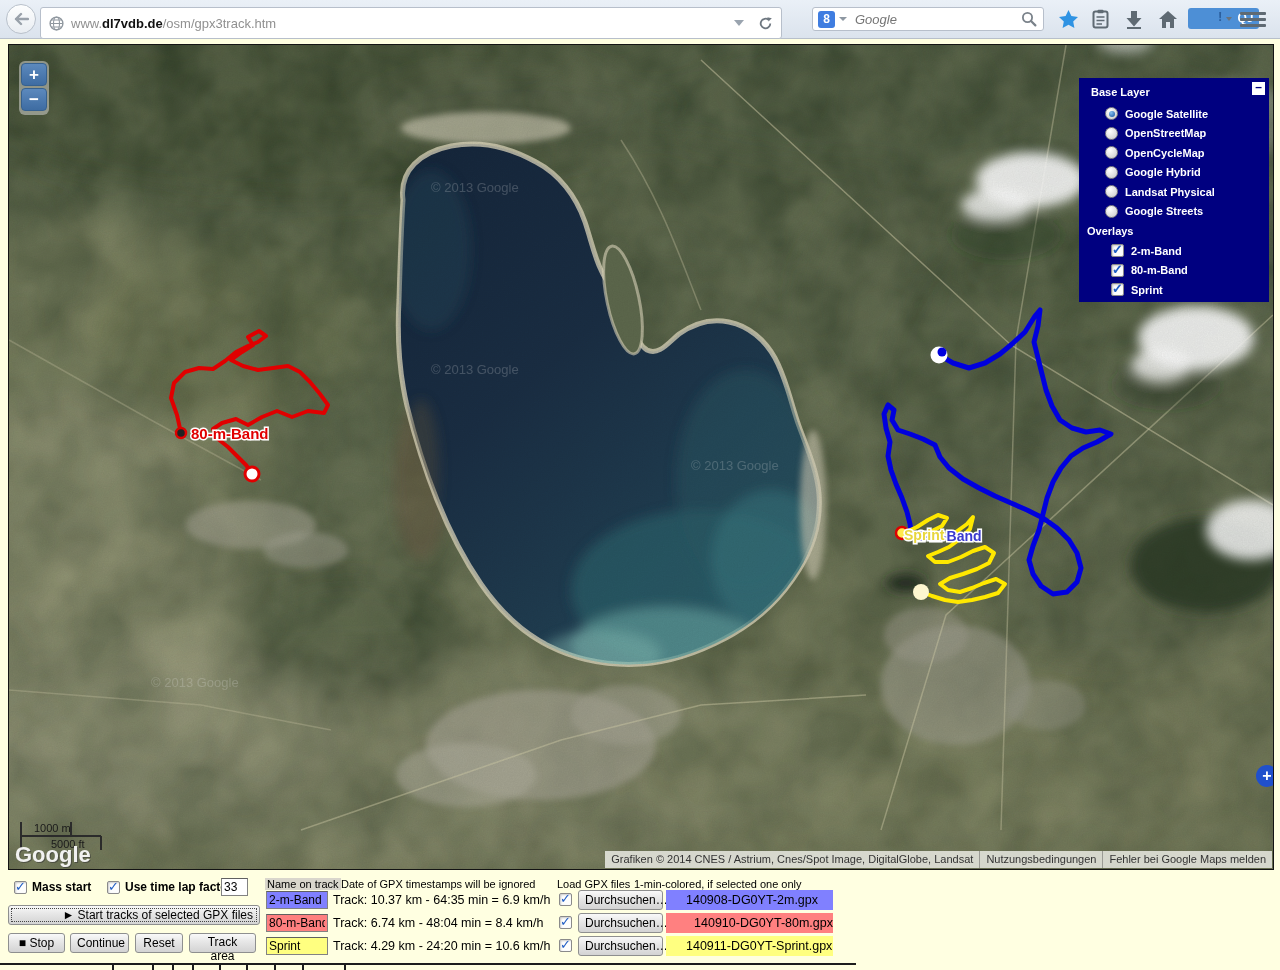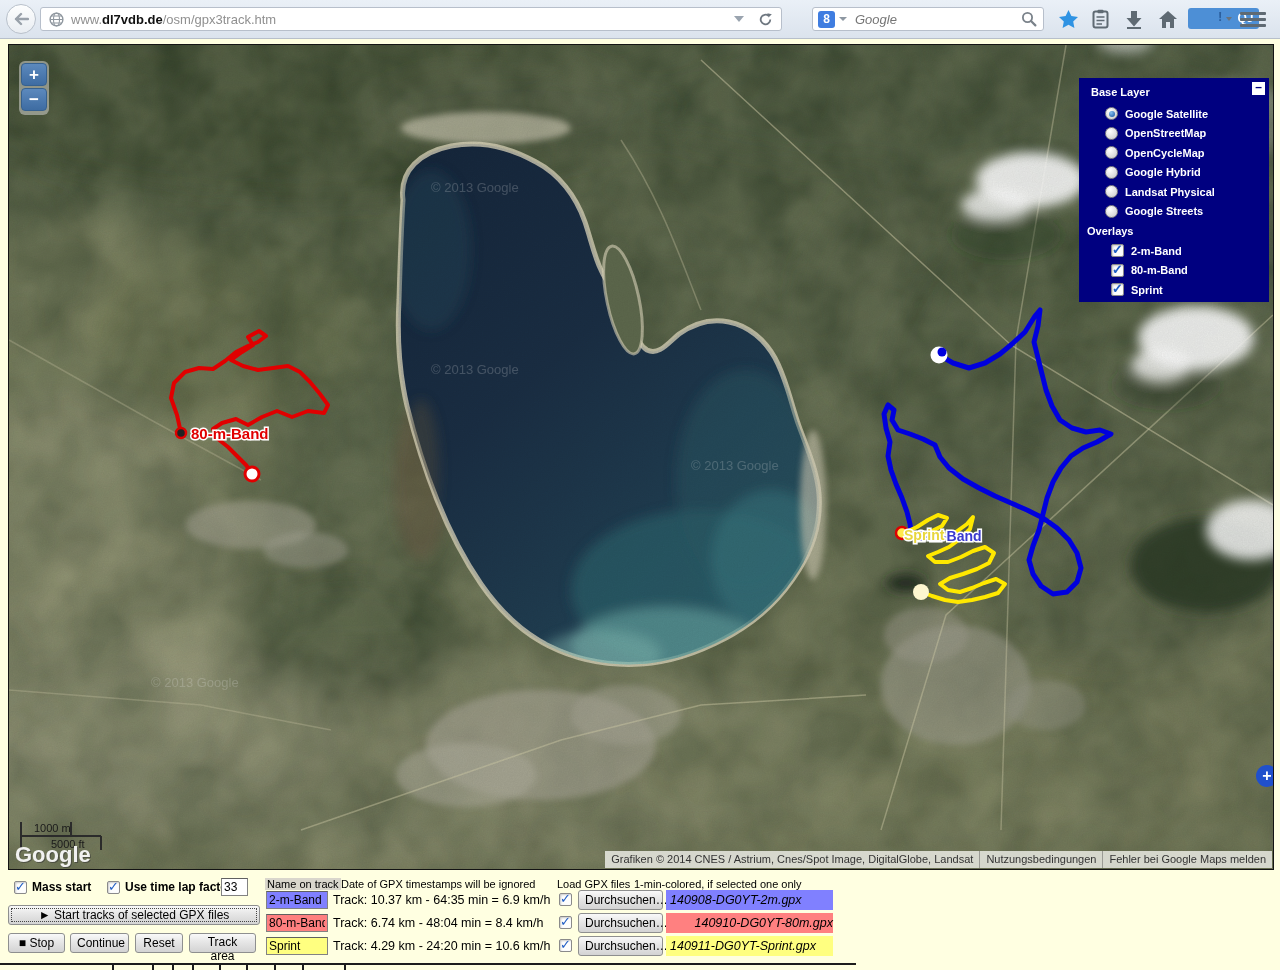--- a/index.html
+++ b/index.html
@@ -5,21 +5,21 @@
   html,body{margin:0;padding:0;}
   body{width:1280px;height:970px;position:relative;overflow:hidden;
        background:#ffffe1;font-family:"Liberation Sans",sans-serif;}
 
   
   #chrome{position:absolute;left:0;top:0;width:1280px;height:38px;
           background:linear-gradient(#eaf0f7,#dbe3ed);border-bottom:1px solid #b7bfcb;}
   .back-btn{position:absolute;left:6px;top:4px;width:28px;height:28px;border-radius:50%;
             border:1px solid #b9c1cb;background:linear-gradient(#fdfefe,#e9edf2);
             display:flex;align-items:center;justify-content:center;}
-  .urlbar{position:absolute;left:40px;top:7px;width:742px;height:24px;background:#fff;
+  .urlbar{position:absolute;left:40px;top:7px;width:742px;height:32px;background:#fff;
           border:1px solid #b7bfcb;border-radius:3px;box-sizing:border-box;
           display:flex;align-items:center;}
   .urlbar .globe{margin:0 7px 0 8px;}
   .url-text{font-size:13px;color:#909090;white-space:nowrap;}
   .url-text .domain{color:#111;font-weight:bold;}
   .url-spacer{flex:1;}
   .url-dd{width:0;height:0;border-left:5px solid transparent;border-right:5px solid transparent;
           border-top:6px solid #9aa4af;margin-right:14px;}
   .reload{margin-right:8px;}
   .searchbar{position:absolute;left:812px;top:7px;width:232px;height:24px;background:#fff;
@@ -83,25 +83,25 @@
   
   #controls{position:absolute;inset:0;pointer-events:none;}
   #controls *{pointer-events:auto;}
   .abs{position:absolute;}
   .form-lbl{font-size:12px;font-weight:bold;color:#000;}
   .hdr{font-size:11px;color:#000;white-space:nowrap;}
   .hdr.boxed{background:#d9d6cc;padding:0 2px;}
   .win-btn{background:linear-gradient(#f9f9f9,#e6e6e6 45%,#d3d3d3);border:1px solid #8e8f8f;
            border-radius:3px;font-size:12px;color:#000;text-align:center;box-sizing:border-box;
            font-family:"Liberation Sans",sans-serif;}
-  .win-btn.focus{outline:1px dotted #444;outline-offset:-4px;}
+  .win-btn.focus{outline:1px dotted #444;outline-offset:-4px;text-align:right;}
   .sunken{border:1px solid #828282;border-top-color:#606060;box-sizing:border-box;
           font-size:12px;font-family:"Liberation Sans",sans-serif;padding:0 2px;}
   .stats{font-size:12.5px;color:#000;white-space:nowrap;}
-  .file-lbl{font-size:12.5px;color:#000;line-height:20px;padding-left:4px;box-sizing:border-box;white-space:nowrap;font-style:italic;}
+  .file-lbl{font-size:12.5px;color:#000;line-height:20px;padding-left:20px;box-sizing:border-box;white-space:nowrap;}
   #cutoff{position:absolute;left:0;top:963px;width:856px;height:7px;border-top:2px solid #1d1d1d;}
   #cutoff i{position:absolute;top:0;width:2px;height:5px;background:#1d1d1d;}
 </style>
 </head>
 <body>
 
 <div id="chrome">
   <div class="back-btn">
     <svg width="16" height="14" viewBox="0 0 16 14">
       <path d="M15 7 H3 M8 2 L3 7 L8 12" stroke="#99a1aa" stroke-width="2.4" fill="none" stroke-linecap="round" stroke-linejoin="round"></path>

